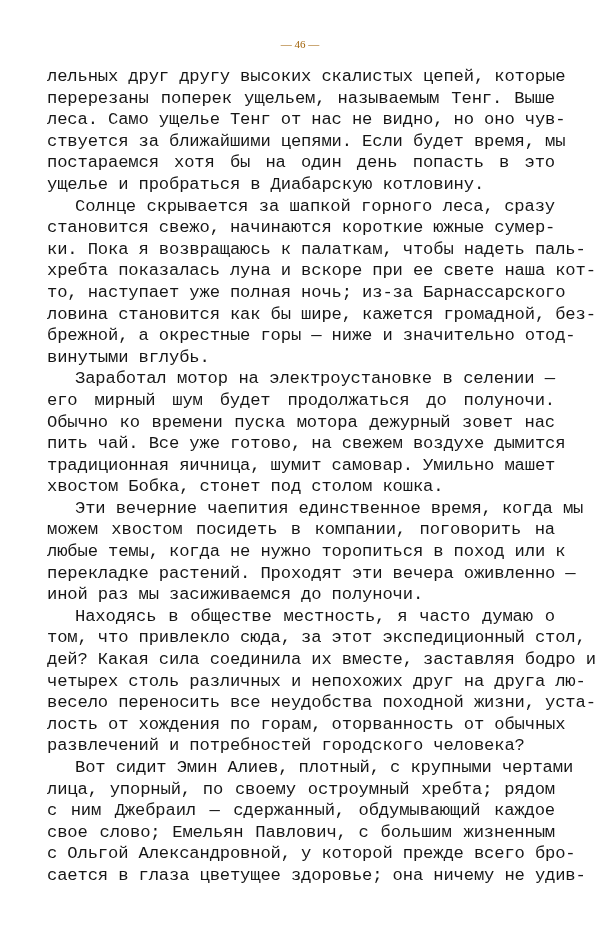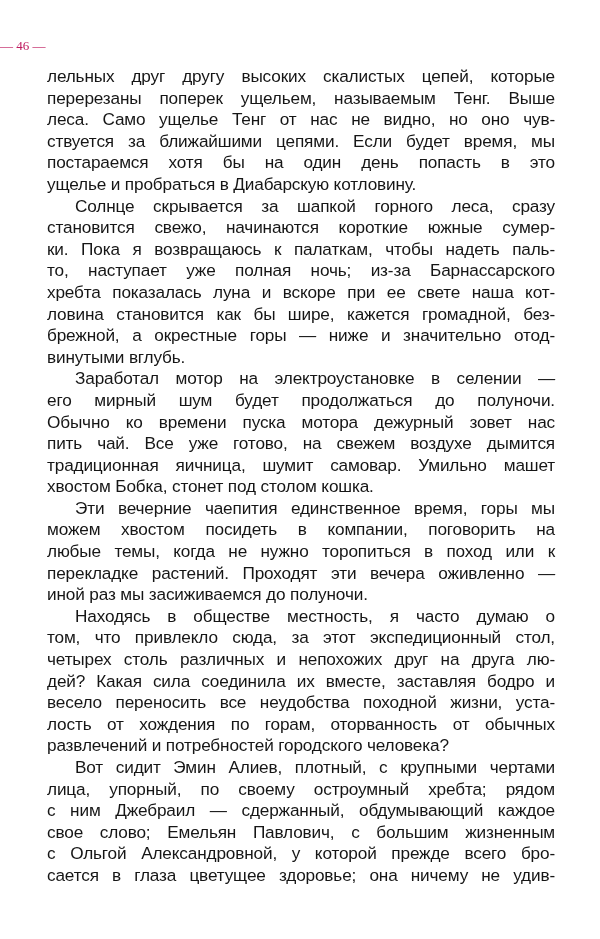--- a/index.html
+++ b/index.html
@@ -1,30 +1,31 @@
 <!DOCTYPE html>
 <html><head>
 <meta charset="utf-8">
 <style>
   html, body { margin: 0; padding: 0; background: #ffffff; }
   body { width: 600px; height: 939px; position: relative; overflow: hidden; }
   .page-number {
-    position: absolute; top: 38px; left: 0; width: 600px; text-align: left;
-    font-family: "Liberation Serif", serif; font-size: 13px; color: #be185d;
+    position: absolute; top: 38px; left: 0; width: 600px; text-align: center;
+    font-family: "Liberation Serif", serif; font-size: 11px; color: #a16207;
   }
   .text-body {
     position: absolute; top: 66px; left: 47px; width: 508px;
     font-family: "Liberation Sans Narrow", "Liberation Sans", sans-serif;
     font-size: 17.2px; line-height: 21.6px; color: #161616;
   }
   .line {
     display: block; white-space: nowrap; text-align: justify;
     text-align-last: justify; height: 21.6px;
     letter-spacing: -0.15px; word-spacing: 0px;
     transform-origin: left center;
+    font-family: Liberation Mono, monospace;
   }
   .line.last { text-align-last: left; }
   .line.indent { padding-left: 28px; }
 </style>
 </head>
 <body>
 
 <div class="page-number">— 46 —</div>
 
 <div class="text-body">
@@ -33,46 +34,46 @@
     <span class="line">перерезаны поперек ущельем, называемым Тенг. Выше</span>
     <span class="line">леса. Само ущелье Тенг от нас не видно, но оно чув-</span>
     <span class="line">ствуется за ближайшими цепями. Если будет время, мы</span>
     <span class="line">постараемся хотя бы на один день попасть в это</span>
     <span class="line last">ущелье и пробраться в Диабарскую котловину.</span>
   </div>
   <div>
     <span class="line indent">Солнце скрывается за шапкой горного леса, сразу</span>
     <span class="line">становится свежо, начинаются короткие южные сумер-</span>
     <span class="line">ки. Пока я возвращаюсь к палаткам, чтобы надеть паль-</span>
+    <span class="line">хребта показалась луна и вскоре при ее свете наша кот-</span>
     <span class="line">то, наступает уже полная ночь; из-за Барнассарского</span>
-    <span class="line">хребта показалась луна и вскоре при ее свете наша кот-</span>
     <span class="line">ловина становится как бы шире, кажется громадной, без-</span>
     <span class="line">брежной, а окрестные горы — ниже и значительно отод-</span>
     <span class="line last">винутыми вглубь.</span>
   </div>
   <div>
     <span class="line indent">Заработал мотор на электроустановке в селении —</span>
     <span class="line">его мирный шум будет продолжаться до полуночи.</span>
     <span class="line">Обычно ко времени пуска мотора дежурный зовет нас</span>
     <span class="line">пить чай. Все уже готово, на свежем воздухе дымится</span>
     <span class="line">традиционная яичница, шумит самовар. Умильно машет</span>
     <span class="line last">хвостом Бобка, стонет под столом кошка.</span>
   </div>
   <div>
-    <span class="line indent">Эти вечерние чаепития единственное время, горы мы</span>
+    <span class="line indent">Эти вечерние чаепития единственное время, когда мы</span>
     <span class="line">можем хвостом посидеть в компании, поговорить на</span>
     <span class="line">любые темы, когда не нужно торопиться в поход или к</span>
     <span class="line">перекладке растений. Проходят эти вечера оживленно —</span>
     <span class="line last">иной раз мы засиживаемся до полуночи.</span>
   </div>
   <div>
     <span class="line indent">Находясь в обществе местность, я часто думаю о</span>
     <span class="line">том, что привлекло сюда, за этот экспедиционный стол,</span>
+    <span class="line">дей? Какая сила соединила их вместе, заставляя бодро и</span>
     <span class="line">четырех столь различных и непохожих друг на друга лю-</span>
-    <span class="line">дей? Какая сила соединила их вместе, заставляя бодро и</span>
     <span class="line">весело переносить все неудобства походной жизни, уста-</span>
     <span class="line">лость от хождения по горам, оторванность от обычных</span>
     <span class="line last">развлечений и потребностей городского человека?</span>
   </div>
   <div>
     <span class="line indent">Вот сидит Эмин Алиев, плотный, с крупными чертами</span>
     <span class="line">лица, упорный, по своему остроумный хребта; рядом</span>
     <span class="line">с ним Джебраил — сдержанный, обдумывающий каждое</span>
     <span class="line">свое слово; Емельян Павлович, с большим жизненным</span>
     <span class="line">с Ольгой Александровной, у которой прежде всего бро-</span>

